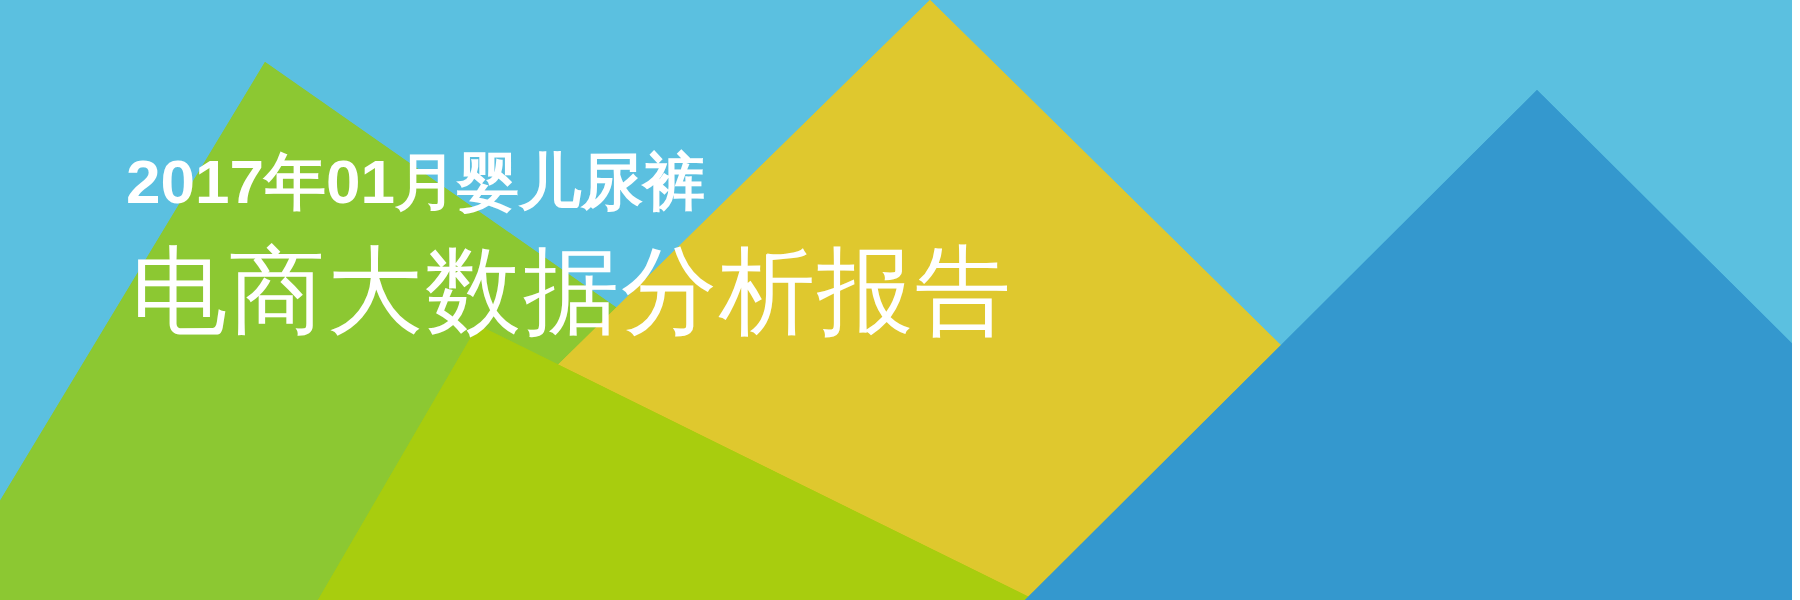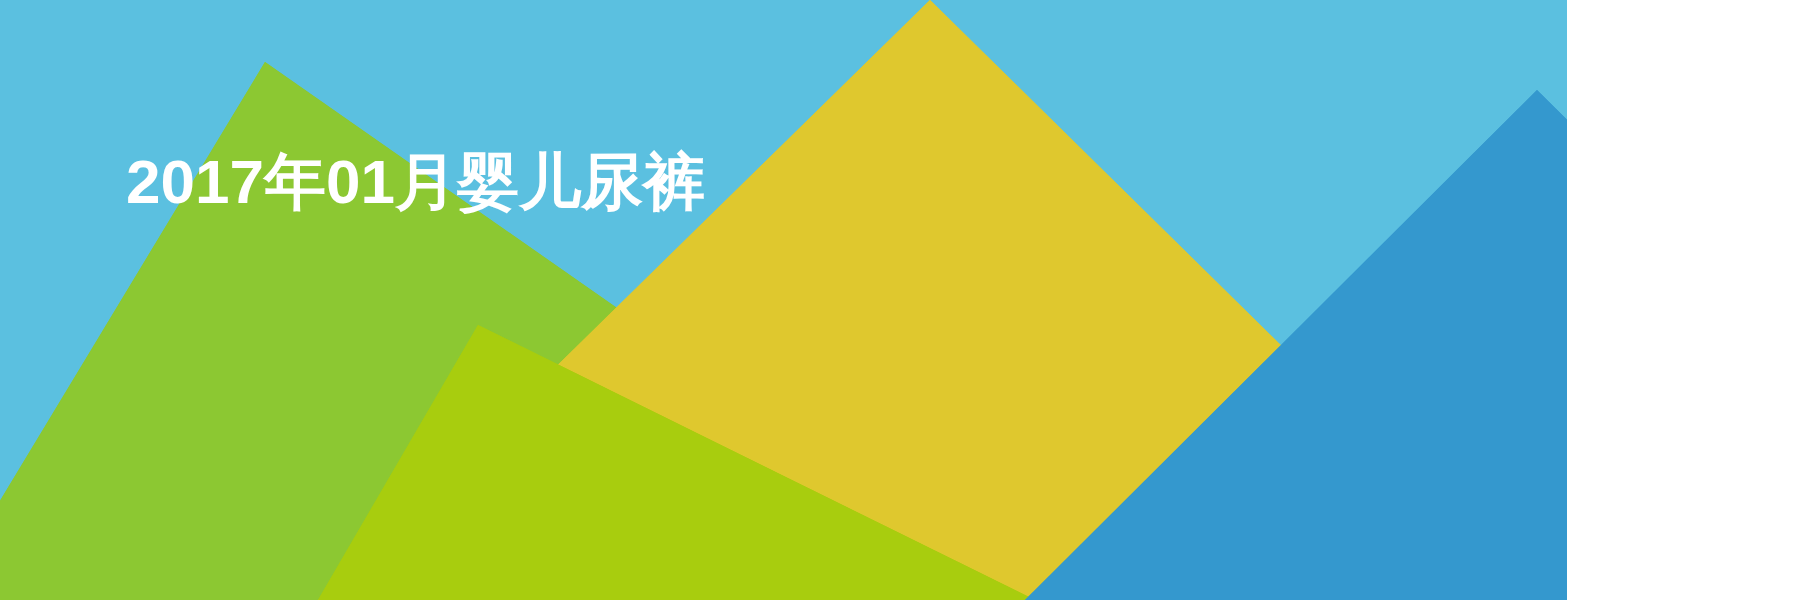--- a/index.html
+++ b/index.html
@@ -2,21 +2,21 @@
 <html><head>
 <meta charset="utf-8">
 <style>
   html, body {
     margin: 0;
     padding: 0;
     background: #ffffff;
   }
   #banner {
     position: relative;
-    width: 1567px;
+    width: 1792px;
     height: 600px;
     overflow: hidden;
     font-family: "Liberation Sans", "DejaVu Sans", sans-serif;
   }
   #bg-svg {
     position: absolute;
     top: 0;
     left: 0;
     width: 1800px;
     height: 600px;
@@ -86,15 +86,16 @@
 
       <polygon fill="#3498CE" points="1537,90 2050,600 1025,600"></polygon>
 
       <polygon points="1537,90 2050,600 1025,600" fill="#3498CE"></polygon>
 
     </g>
   </svg>
 
   <div id="title-block">
     <div class="title-line" id="title-line-1">2017年01月婴儿尿裤</div>
+    <div class="title-line" id="title-line-2">电商大数据分析报告</div>
   </div>
 
 </div>
 
 </body></html>

